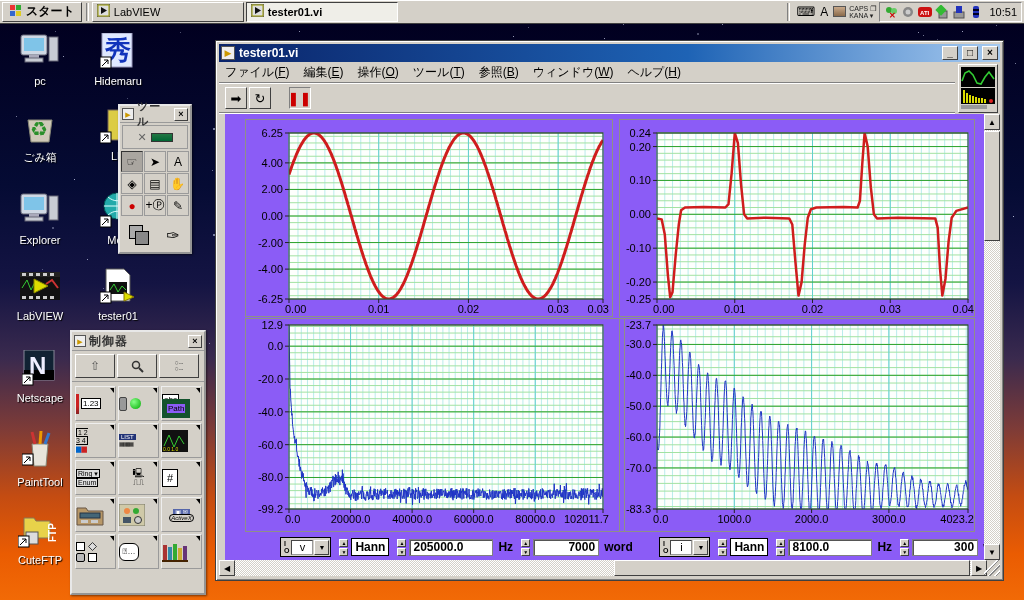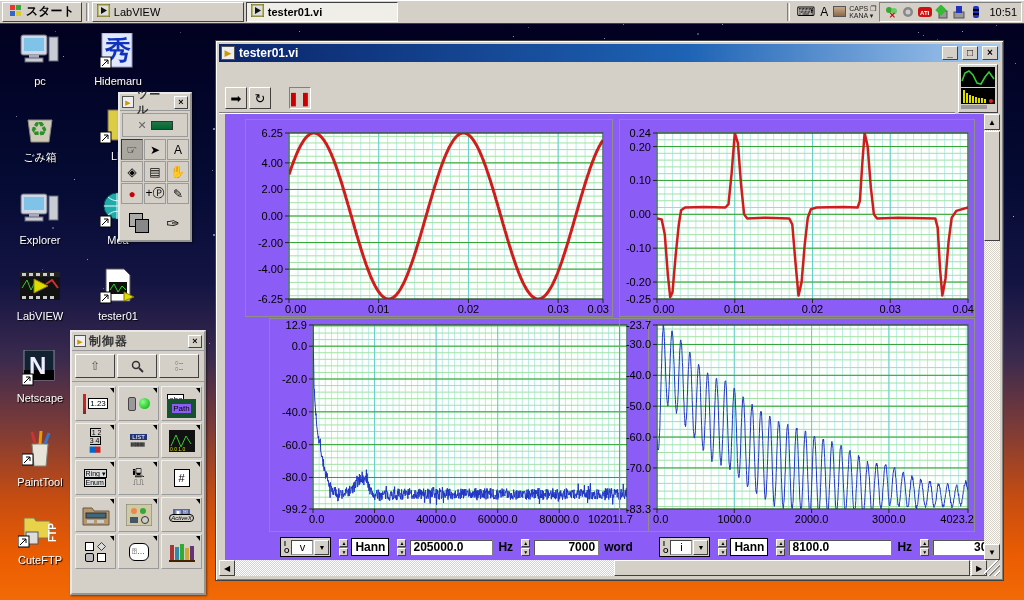--- a/index.html
+++ b/index.html
@@ -31,21 +31,21 @@
   #tray-clock { font-size:11px; margin-left:3px; }
   .tricon { width:14px; height:14px; display:inline-block; }
 
   
   .palette { position:absolute; background:#d4d0c8; border:2px outset #e8e8e8; box-shadow:1px 1px 2px rgba(0,0,0,.5); z-index:40; }
   .pal-title { height:17px; background:#d4d0c8; border-bottom:1px solid #9a9a9a; display:flex; align-items:center; padding:1px 2px; gap:3px; }
   .pal-title .t { flex:1; font-size:11px; font-weight:bold; color:#333; letter-spacing:1px; }
   .pal-x { width:14px; height:13px; font-size:9px; line-height:11px; text-align:center; font-weight:bold; }
   .tool-cell { display:flex; align-items:center; justify-content:center; border:1px solid #9a9a9a; background:#d4d0c8; font-size:12px; }
   .tool-cell.sel { background:#aaa6a0; border:1px inset #888; }
-  .ctl-cell { position:relative; border:1px outset #eee; background:#d4d0c8; display:flex; align-items:center; justify-content:center; flex-direction:column; font-size:7px; overflow:hidden; }
+  .ctl-cell { position:relative; border:1px outset #eee; background:#d4d0c8; display:flex; justify-content:center; flex-direction:column; font-size:7px; overflow:hidden; }
   .ctl-cell .tri { position:absolute; top:1px; right:1px; width:0; height:0; border-left:4px solid transparent; border-top:5px solid #000; }
   .navbtn { display:flex; align-items:center; justify-content:center; font-size:12px; color:#555; }
 
   
   #win { position:absolute; left:215px; top:40px; width:789px; height:541px; background:#d4d0c8;
     border:1px solid #404040; box-shadow:inset 1px 1px 0 #fff, inset -1px -1px 0 #808080; z-index:30; }
   #win-title { position:absolute; left:3px; top:3px; right:3px; height:18px;
     background:linear-gradient(to right,#0a246a,#1e63b5 60%,#a6caf0); display:flex; align-items:center; padding:0 2px; gap:4px; }
   #win-title .t { flex:1; color:#fff; font-weight:bold; font-size:12px; }
   .winbtn { width:16px; height:14px; font-size:10px; line-height:12px; text-align:center; font-weight:bold; color:#000; }
@@ -372,20 +372,29 @@
   </div>
 
   <div id="win">
     <div id="win-title">
       <span class="ig" style="width:14px;height:14px;background:#eee;border:1px solid #555;display:inline-block;text-align:center;font-size:9px;line-height:13px;color:#c90">▶</span>
       <span class="t">tester01.vi</span>
       <span class="winbtn raised">_</span>
       <span class="winbtn raised">□</span>
       <span class="winbtn raised">×</span>
     </div>
+    <div id="menubar">
+        <span>ファイル(<u>F</u>)</span>
+        <span>編集(<u>E</u>)</span>
+        <span>操作(<u>O</u>)</span>
+        <span>ツール(<u>T</u>)</span>
+        <span>参照(<u>B</u>)</span>
+        <span>ウィンドウ(<u>W</u>)</span>
+        <span>ヘルプ(<u>H</u>)</span>
+      </div>
     <div id="toolbar">
       <span class="tbtn raised">➡</span>
       <span class="tbtn raised">↻</span>
       <span style="width:14px"></span>
       <span class="tbtn sunken" style="color:#c00;font-weight:bold;letter-spacing:1px;">❚❚</span>
     </div>
     <div id="vi-icon" class="raised">
       <svg width="34" height="43">
         <rect x="0" y="0" width="34" height="20" fill="#000"></rect>
         <polyline points="1,14 4,6 8,4 12,8 16,16 20,17 24,10 28,5 33,12" fill="none" stroke="#3c3" stroke-width="1.6"></polyline>
@@ -618,21 +627,21 @@
             <line x1="114.75" y1="179" x2="114.75" y2="183" stroke="#222"></line>
             <text x="114.75" y="193" font-size="11" text-anchor="middle" fill="#000">0.01</text>
             <line x1="192.5" y1="179" x2="192.5" y2="183" stroke="#222"></line>
             <text x="192.5" y="193" font-size="11" text-anchor="middle" fill="#000">0.02</text>
             <line x1="270.25" y1="179" x2="270.25" y2="183" stroke="#222"></line>
             <text x="270.25" y="193" font-size="11" text-anchor="middle" fill="#000">0.03</text>
             <line x1="348" y1="179" x2="348" y2="183" stroke="#222"></line>
             <text x="354" y="193" font-size="11" text-anchor="end" fill="#000">0.04</text>
           </svg>
         </div>
-      <div class="chart-frame" style="left:20px;top:204px;width:380px;height:214px;margin-left:24px;">
+      <div class="chart-frame" style="left:20px;top:204px;width:380px;height:214px;">
           <svg width="366" height="212" font-family="Liberation Sans,sans-serif">
             <rect x="43" y="6" width="314" height="184" fill="#fdfffd"></rect>
             <line x1="43" y1="6" x2="43" y2="190" stroke="#b9ecec" stroke-width="1"></line>
             <line x1="49.156156597723594" y1="6" x2="49.156156597723594" y2="190" stroke="#b9ecec" stroke-width="1"></line>
             <line x1="55.31231319544719" y1="6" x2="55.31231319544719" y2="190" stroke="#b9ecec" stroke-width="1"></line>
             <line x1="61.46846979317078" y1="6" x2="61.46846979317078" y2="190" stroke="#b9ecec" stroke-width="1"></line>
             <line x1="67.62462639089438" y1="6" x2="67.62462639089438" y2="190" stroke="#b9ecec" stroke-width="1"></line>
             <line x1="73.78078298861797" y1="6" x2="73.78078298861797" y2="190" stroke="#b9ecec" stroke-width="1"></line>
             <line x1="79.93693958634157" y1="6" x2="79.93693958634157" y2="190" stroke="#b9ecec" stroke-width="1"></line>
             <line x1="86.09309618406516" y1="6" x2="86.09309618406516" y2="190" stroke="#b9ecec" stroke-width="1"></line>
@@ -908,21 +917,21 @@
               <div class="raised">▲</div>
               <div class="raised">▼</div>
             </span>
           <span class="ringbox">Hann</span>
         </div>
         <div class="ctlgroup">
           <span class="spin">
               <div class="raised">▲</div>
               <div class="raised">▼</div>
             </span>
-          <span class="numbox" style="width:104px">8100.0</span>
+          <span class="numbox" style="width:84px">8100.0</span>
           <span class="unit">Hz</span>
         </div>
         <div class="ctlgroup">
           <span class="spin">
               <div class="raised">▲</div>
               <div class="raised">▼</div>
             </span>
           <span class="numbox" style="width:66px;justify-content:flex-end">300</span>
           <span class="unit">word</span>
         </div>
@@ -935,21 +944,21 @@
       <div class="sb-btn raised" style="bottom:0">▼</div>
     </div>
     <div id="hsb" class="sb">
       <div class="sb-btn raised" style="left:0">◀</div>
       <div class="sb-thumb raised" style="left:395px;width:356px;top:0;height:16px"></div>
       <div class="sb-btn raised" style="right:0">▶</div>
     </div>
     <div id="grip"></div>
   </div>
 
-  <div class="palette" id="tools-pal" style="left:118px;top:92px;width:74px;height:150px;">
+  <div class="palette" id="tools-pal" style="left:118px;top:104px;width:74px;height:150px;">
     <div class="pal-title">
       <span class="ig" style="width:12px;height:12px;background:#eee;border:1px solid #555;font-size:7px;line-height:11px;text-align:center;color:#c90">▶</span>
       <span class="t">ツール</span>
       <span class="pal-x raised">×</span>
     </div>
     <div id="tools-grid" style="padding:2px;">
         <div class="tool-cell" style="height:24px;margin-bottom:2px;font-size:11px;">
           <span style="color:#666">✕</span>
           <span style="display:inline-block;width:22px;height:9px;margin-left:4px;background:linear-gradient(#274,#063);border:1px solid #333"></span>
         </div>

